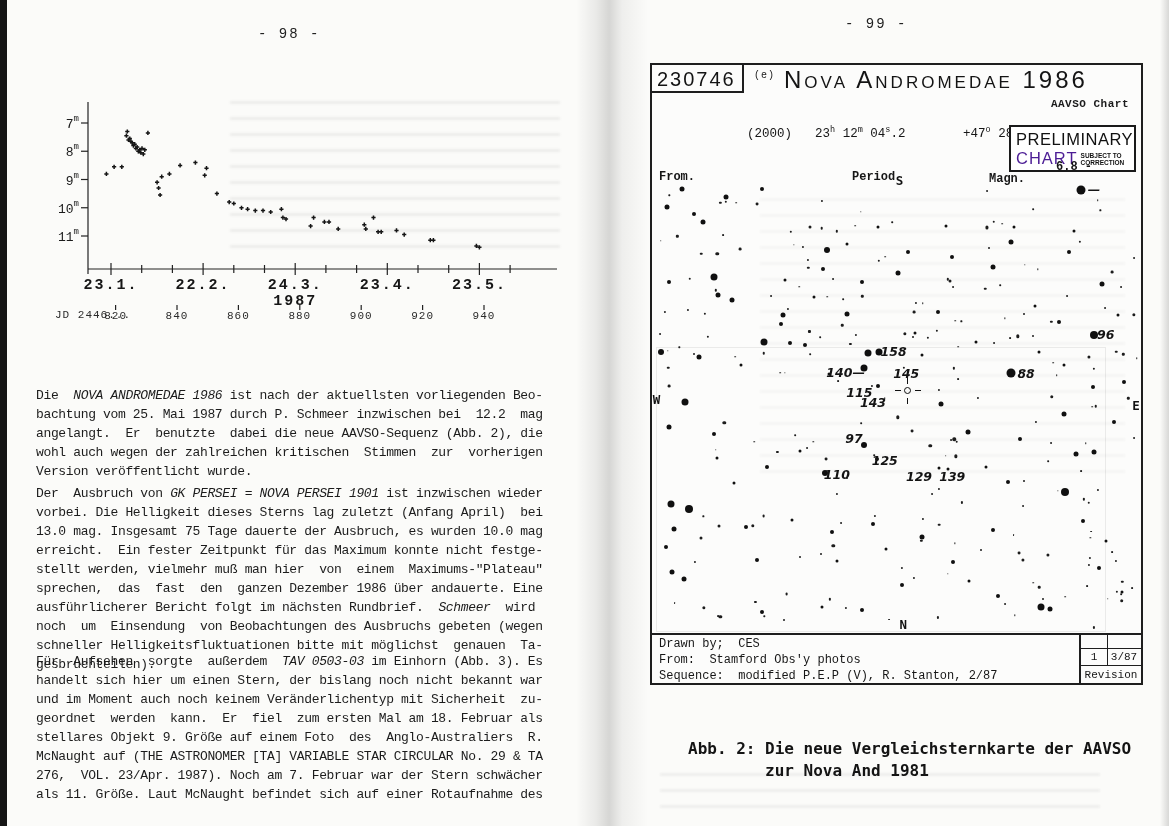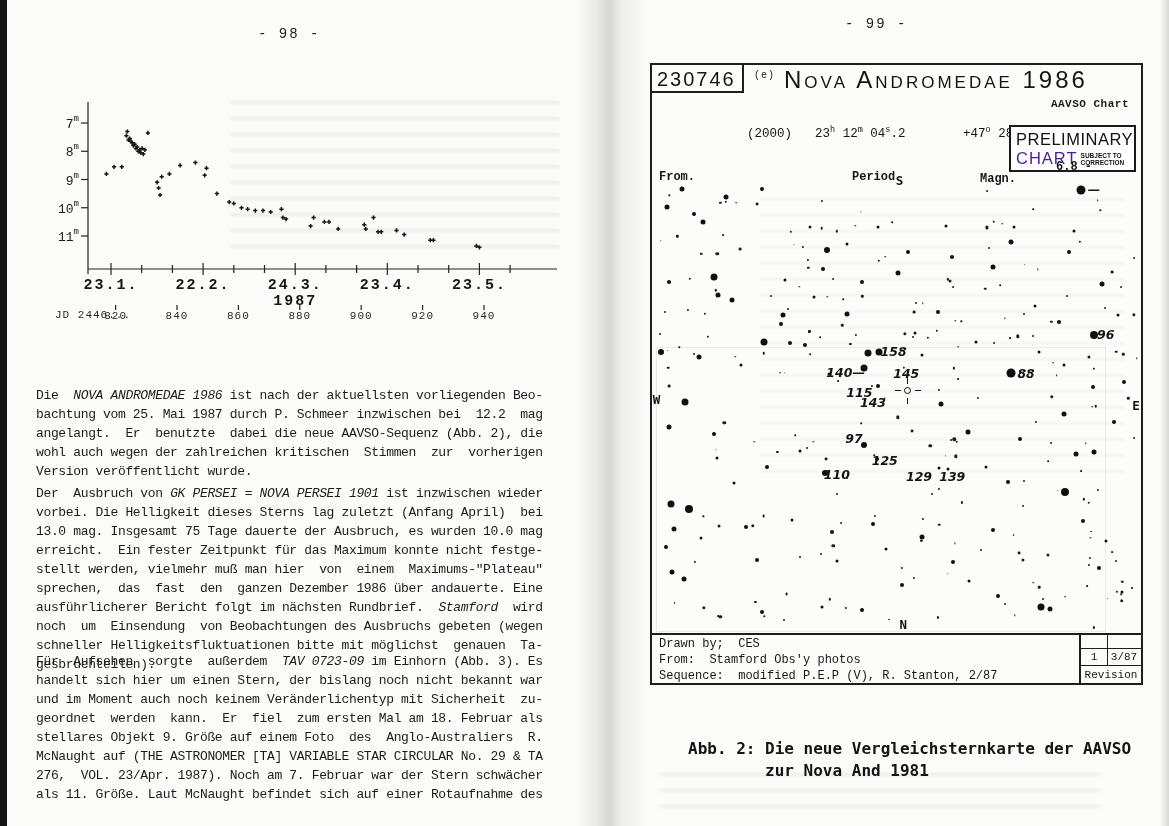--- a/index.html
+++ b/index.html
@@ -197,25 +197,25 @@
 bachtung vom 25. Mai 1987 durch P. Schmeer inzwischen bei  12.2  mag
 angelangt.  Er  benutzte  dabei die neue AAVSO-Sequenz (Abb. 2), die
 wohl auch wegen der zahlreichen kritischen  Stimmen  zur  vorherigen
 Version veröffentlicht wurde.</div>
   <div class="para" style="top:484px;">Der  Ausbruch von <i>GK PERSEI = NOVA PERSEI 1901</i> ist inzwischen wieder
 vorbei. Die Helligkeit dieses Sterns lag zuletzt (Anfang April)  bei
 13.0 mag. Insgesamt 75 Tage dauerte der Ausbruch, es wurden 10.0 mag
 erreicht.  Ein fester Zeitpunkt für das Maximum konnte nicht festge-
 stellt werden, vielmehr muß man hier  von  einem  Maximums-"Plateau"
 sprechen,  das  fast  den  ganzen Dezember 1986 über andauerte. Eine
-ausführlicherer Bericht folgt im nächsten Rundbrief.  <i>Stamford</i>  wird
+ausführlicherer Bericht folgt im nächsten Rundbrief.  <i>Schmeer</i>  wird
 noch  um  Einsendung  von Beobachtungen des Ausbruchs gebeten (wegen
 schneller Helligkeitsfluktuationen bitte mit möglichst  genauen  Ta-
 gesbruchteilen).</div>
-  <div class="para" style="top:652px;">Für  Aufsehen  sorgte  außerdem  <i>TAV 0723-09</i> im Einhorn (Abb. 3). Es
+  <div class="para" style="top:652px;">Für  Aufsehen  sorgte  außerdem  <i>TAV 0503-03</i> im Einhorn (Abb. 3). Es
 handelt sich hier um einen Stern, der bislang noch nicht bekannt war
 und im Moment auch noch keinem Veränderlichentyp mit Sicherheit  zu-
 geordnet  werden  kann.  Er  fiel  zum ersten Mal am 18. Februar als
 stellares Objekt 9. Größe auf einem Foto  des  Anglo-Australiers  R.
 McNaught auf (THE ASTRONOMER [TA] VARIABLE STAR CIRCULAR No. 29 &amp; TA
 276,  VOL. 23/Apr. 1987). Noch am 7. Februar war der Stern schwächer
 als 11. Größe. Laut McNaught befindet sich auf einer Rotaufnahme des</div>
 
   <div class="pagenum" style="left:845px;top:16px;">- 99 -</div>
 
@@ -235,21 +235,21 @@
         <span class="stamp-chart">CHART</span>
         <span class="stamp-small">
           <span>SUBJECT TO</span><br>
           <span>CORRECTION</span>
         </span>
       </div>
     </div>
 
     <div class="fieldlab" style="left:7px;top:105px;">From.</div>
     <div class="fieldlab" style="left:200px;top:105px;">Period</div>
-    <div class="fieldlab" style="left:328px;top:107px;">Magn.</div>
+    <div class="fieldlab" style="left:337px;top:107px;">Magn.</div>
     <div class="fieldlab" style="left:404px;top:95px;">6.8 -</div>
 
     <div id="starfield">
       <div class="photocopy-box"></div>
       <div class="nova-marker" id="novamarker" style="left: 52.3%; top: 45.7%;">
         <span class="nm-c"></span>
           <span class="nm-l"></span>
           <span class="nm-r"></span>
           <span class="nm-t"></span>
           <span class="nm-b"></span>

